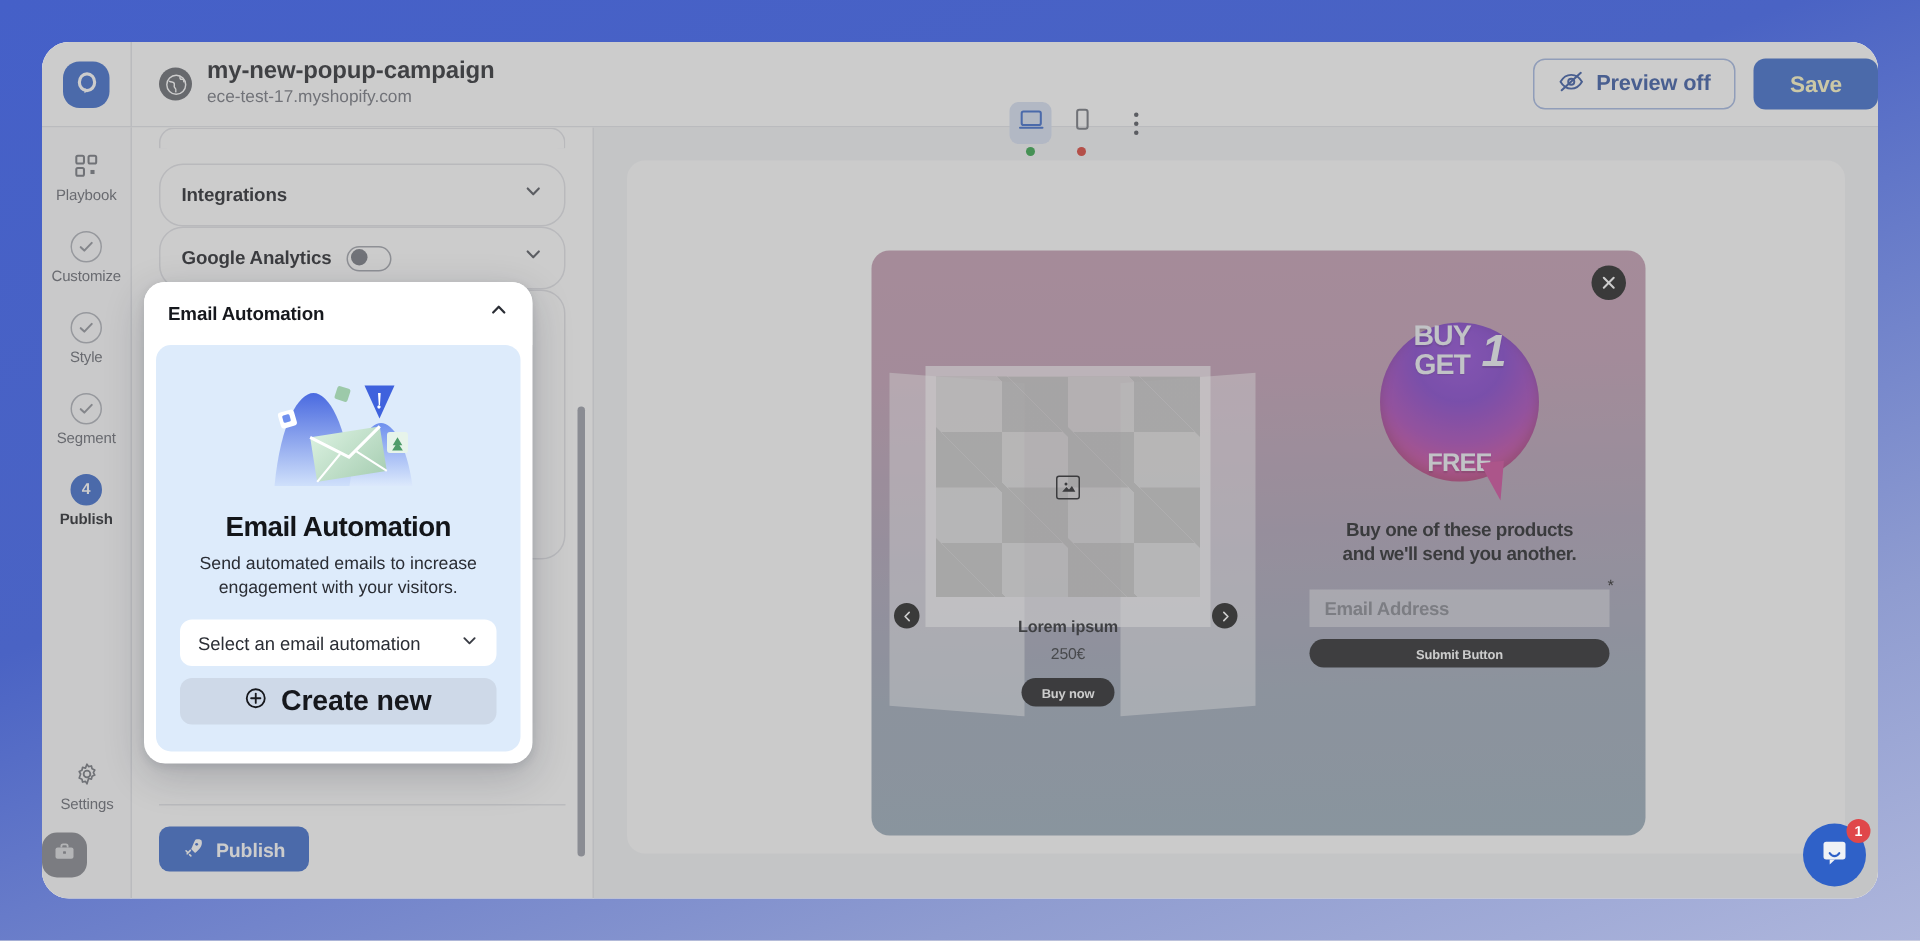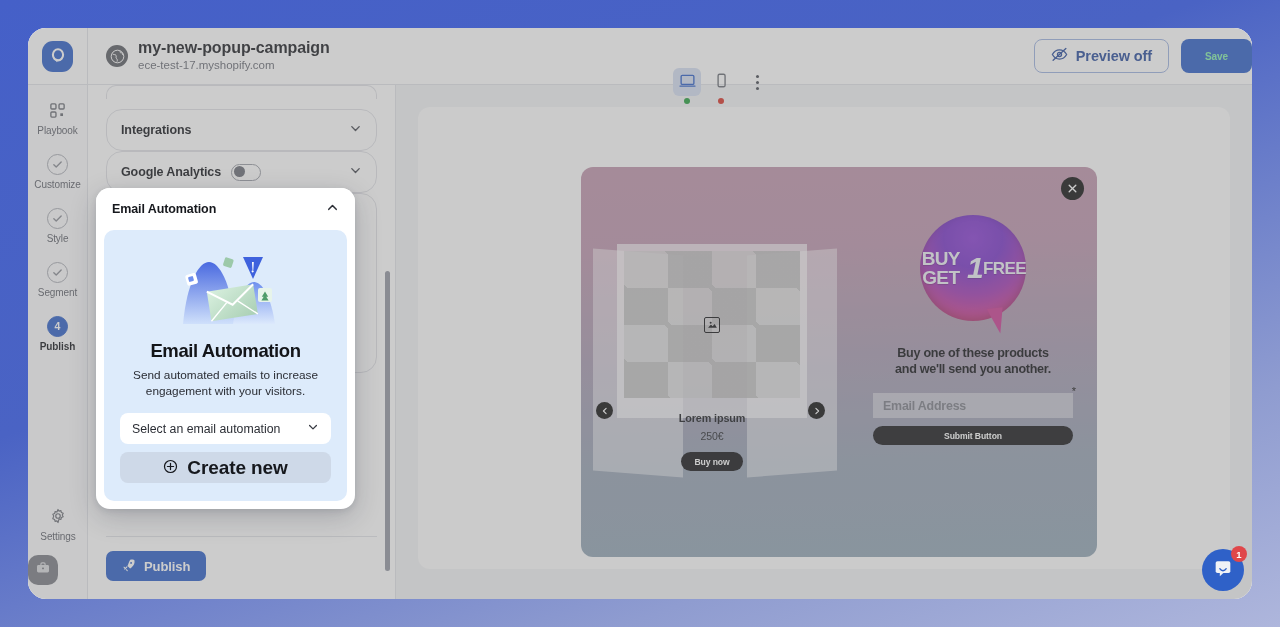--- a/index.html
+++ b/index.html
@@ -118,22 +118,22 @@
     color: #2d4f9e;
     font-size: 14.5px; font-weight: 600;
     letter-spacing: -0.1px;
   }
   .btn-save {
     height: 34px;
     display: flex; align-items: center; justify-content: center;
     padding: 0 24px;
     border-radius: 8px;
     background: #2f61c8;
-    color: #86efac;
-    font-size: 10px; font-weight: 600;
+    color: #fef9c3;
+    font-size: 15px; font-weight: 600;
     letter-spacing: -0.1px;
   }
 
   
   #body-row { flex: 1; display: flex; min-height: 0; }
 
   
   #rail {
     width: 60px; flex: 0 0 60px;
     background: #fbfbfc;
@@ -399,22 +399,22 @@
   }
   #badge {
     width: 106px; height: 106px;
     margin: 0 auto;
     position: relative;
   }
   #badge-circle {
     width: 106px; height: 106px;
     border-radius: 50%;
     background: radial-gradient(circle at 50% 22%, #8b3fd4 0%, #7a36c9 30%, #a43bb4 58%, #d1418f 82%, #e0547f 100%);
-    display: flex; flex-direction: row;
-    align-items: center; justify-content: flex-end;
+    display: flex; flex-direction: column;
+    align-items: center; justify-content: space-between;
     box-shadow: inset 0 -3px 8px rgba(0,0,0,0.22);
   }
   #badge-tail {
     position: absolute;
     right: 22px; bottom: -13px;
     width: 0; height: 0;
     border-left: 11px solid transparent;
     border-right: 5px solid transparent;
     border-top: 26px solid #cb3f95;
     transform: rotate(-6deg);

